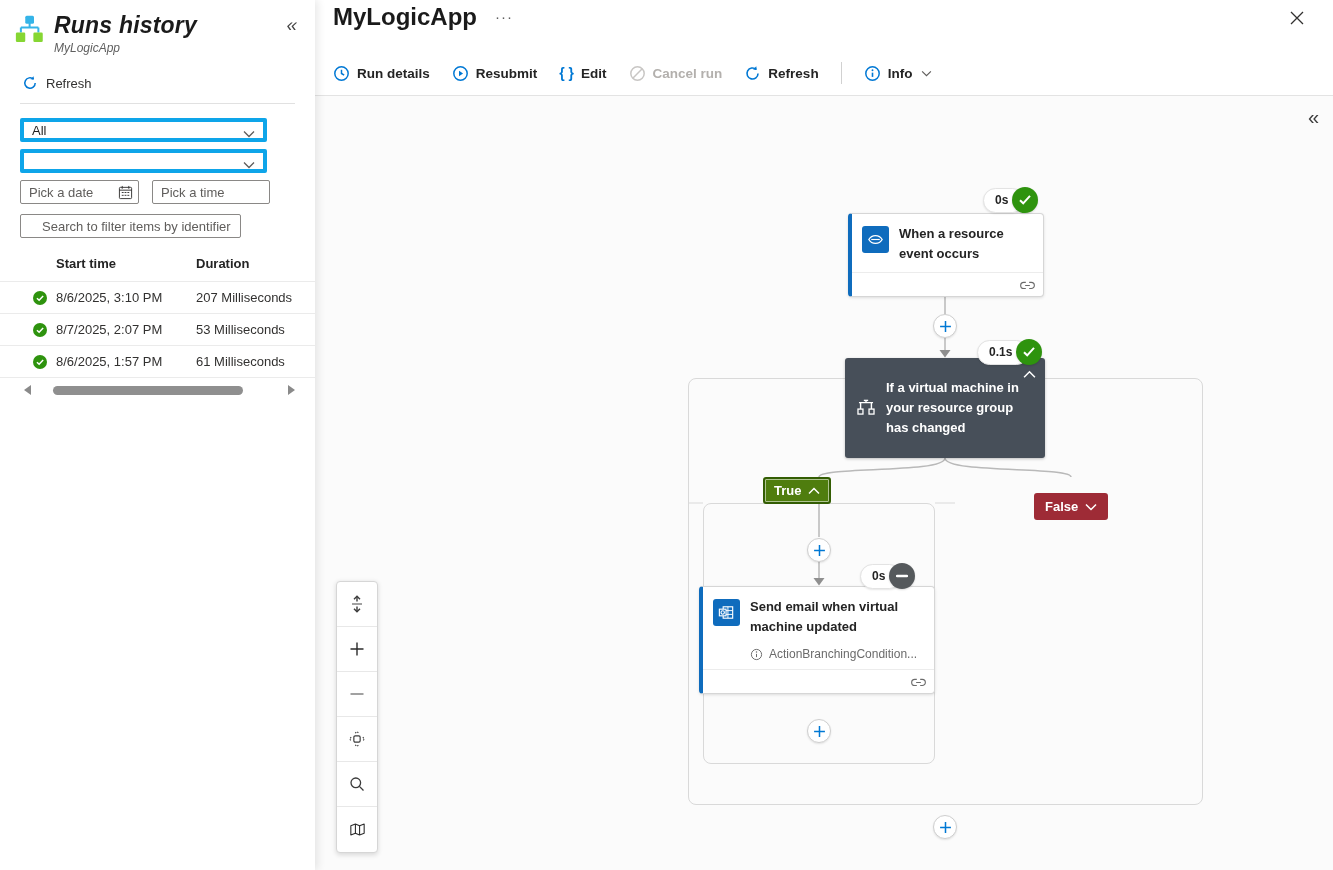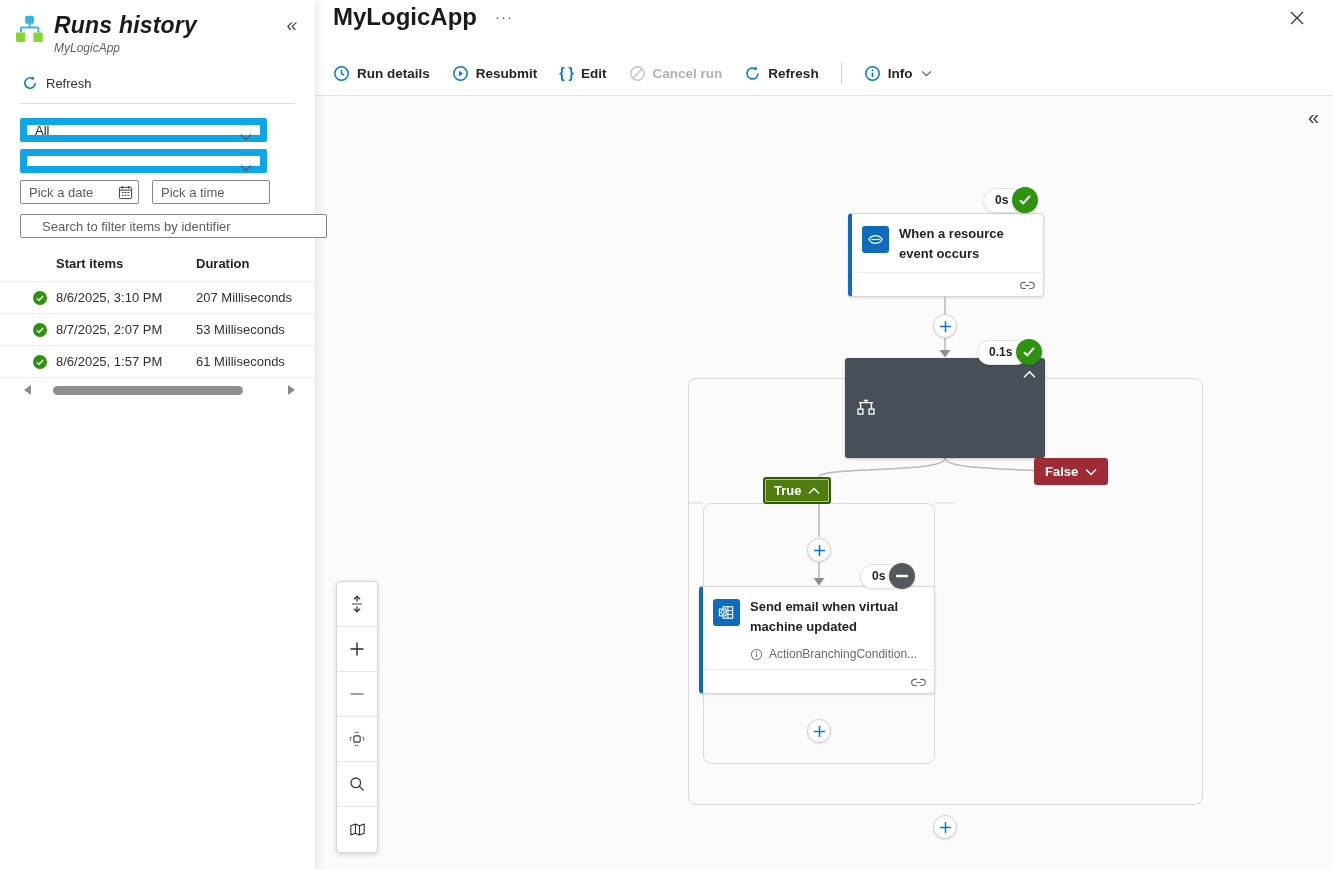--- a/index.html
+++ b/index.html
@@ -14,33 +14,33 @@
   .sb-logo { width:30px; height:30px; margin:3px 10px 0 0; flex:0 0 30px; }
   .sb-titlebox { flex:1; }
   .sb-title { font-size:23px; font-weight:700; color:#1b1b1b; letter-spacing:.2px; }
   .sb-sub { font-size:12px; color:#5f5f5f; margin-top:2px; }
   .sb-collapse { font-size:19px; color:#444; margin:0 4px 0 8px; cursor:pointer; line-height:1; padding-top:3px; }
   .sb-refresh { display:flex; align-items:center; gap:8px; margin:20px 0 0 22px; font-size:13px;
                 color:#323130; background:none; border:none; cursor:pointer; font-family:inherit; }
   .sb-divider { border:none; border-top:1px solid #e1e1e1; margin:12px 20px 0 20px; }
 
   .sb-filters { padding:14px 20px 0 20px; }
-  .dd { position:relative; height:24px; border:7px solid #0ea5e9; border-radius:2px; width:247px;
+  .dd { position:relative; height:24px; border:4px solid #0ea5e9; border-radius:2px; width:247px;
         display:flex; align-items:center; padding:0 24px 0 8px; font-size:13px; color:#201f1e;
         margin-bottom:7px; background:#fff; cursor:pointer; }
   .dd .chev { position:absolute; right:8px; top:8px; }
   .dt-row { display:flex; gap:6px; margin-bottom:10px; }
   .inp { height:24px; border:1px solid #8a8886; border-radius:2px; font-size:13px; padding:0 8px;
          font-family:inherit; color:#201f1e; }
   .inp::placeholder { color:#5f5d5b; opacity:1; }
   .inp-date { width:119px; padding-right:32px; }
   .inp-time { width:118px;margin-left:7px; }
   .date-wrap { position:relative; }
   .date-wrap svg { position:absolute; right:6px; top:5px; }
-  .inp-search { width:307px;padding-left:21px; }
+  .inp-search { width:221px;padding-left:21px; }
 
   .runs-table { margin-top:14px; font-size:13px; }
   .rt-head { display:flex; font-weight:700; color:#242424; padding:4px 0 10px 0; }
   .rt-head .c1 { margin-left:56px; width:140px; }
   .rt-row { display:flex; align-items:center; height:32px; border-top:1px solid #ebebeb; cursor:pointer; }
   .rt-row .st-ic { margin:0 9px 0 33px; width:14px; height:14px; flex:0 0 14px; }
   .rt-row .c1 { width:140px; color:#323130; }
   .rt-row .c2 { color:#323130; white-space:nowrap; }
   .rt-foot { border-top:1px solid #ebebeb; }
   .hscroll { display:flex; align-items:center; margin:6px 20px 0 24px; height:12px; }
@@ -87,21 +87,21 @@
   .group-box { position:absolute; border:1px solid #d9d9d9; border-radius:8px; background:transparent; z-index:2; }
   .outer-box { left:373px; top:282px; width:515px; height:427px; }
   .true-box  { left:388px; top:407px; width:232px; height:261px; }
   .false-box { left:640px; top:407px; width:232px; height:58px; display:flex; align-items:center; justify-content:center; }
   .false-empty { font-size:13px; color:#6b6b6b; }
 
   .branch-badge { position:absolute; z-index:6; height:27px; display:flex; align-items:center; gap:7px;
                   padding:0 9px; border-radius:3px; color:#fff; font-size:13px; font-weight:700; cursor:pointer; }
   .badge-true  { left:448px; top:381px; background:#4f7d0e; border:2px solid #335d03;
                  box-shadow:inset 0 0 0 1px rgba(255,255,255,.55); }
-  .badge-false { left:719px; top:362px; background:#9e2b36; border:2px solid #9e2b36; }
+  .badge-false { left:719px; top:397px; background:#9e2b36; border:2px solid #9e2b36; }
 
   .plusbtn { position:absolute; width:24px; height:24px; border-radius:50%; background:#fff;
              border:1px solid #cfcfcf; box-shadow:0 1px 2px rgba(0,0,0,.1); color:#0078d4;
              display:flex; align-items:center; justify-content:center; z-index:5; cursor:pointer; }
 
   .dur-badge { position:absolute; display:flex; align-items:center; z-index:7; cursor:default; }
   .dur-pill { background:#fff; border:1px solid #e3e3e3; border-radius:13px; height:25px;
               padding:0 16px 0 11px; font-size:12px; font-weight:700; color:#242424;
               display:flex; align-items:center; box-shadow:0 1px 2px rgba(0,0,0,.1); }
   .st-circle { width:26px; height:26px; border-radius:50%; margin-left:-13px; display:flex;
@@ -165,21 +165,21 @@
             <path d="M4 8h2M7 8h2M10 8h2M4 11h2M7 11h2M10 11h2" stroke="#323130"></path>
           </svg>
         </span>
         <input class="inp inp-time" placeholder="Pick a time" style="">
       </div>
       <input class="inp inp-search" placeholder="Search to filter items by identifier" style="">
     </div>
 
     <div class="runs-table">
       <div class="rt-head">
-        <span class="c1">Start items</span>
+        <span class="c1">Start time</span>
         <span class="c2">Duration</span>
       </div>
 
       <div class="rt-row">
         <svg class="st-ic" viewBox="0 0 16 16">
           <circle cx="8" cy="8" r="8" fill="#2e930e"></circle>
             <path d="M4.5 8.2 7 10.6 11.6 5.6" stroke="#fff" stroke-width="1.7" fill="none"></path>
           </svg>
         <span class="c1">8/6/2025, 3:10 PM</span>
         <span class="c2">207 Milliseconds</span>
@@ -315,20 +315,21 @@
           </svg>
       </button>
 
       <div class="cond-node">
         <svg class="cond-icon" viewBox="0 0 24 24">
           <path d="M12 5v2M5.5 7h13M7 7v6M17 7v6" stroke="#fff" stroke-width="1.3" fill="none"></path>
           <path d="M10 5h4" stroke="#fff" stroke-width="1.3"></path>
           <rect x="4.6" y="13" width="4.6" height="4.6" stroke="#fff" stroke-width="1.2" fill="none"></rect>
           <rect x="14.8" y="13" width="4.6" height="4.6" stroke="#fff" stroke-width="1.2" fill="none"></rect>
         </svg>
+        <span class="cond-title">If a virtual machine in your resource group has changed</span>
         <svg class="cond-chev" width="13" height="9" viewBox="0 0 12 8">
           <path d="M1 6.5 6 1.5 11 6.5" stroke="#fff" stroke-width="1.4" fill="none"></path>
           </svg>
       </div>
       <div class="dur-badge" style="left:662px; top:243px;">
         <span class="dur-pill">0.1s</span>
         <span class="st-circle st-green">
           <svg width="14" height="12" viewBox="0 0 14 12">
               <path d="M2 6.2 5.2 9.3 12 1.8" stroke="#fff" stroke-width="2" fill="none"></path>
             </svg>

